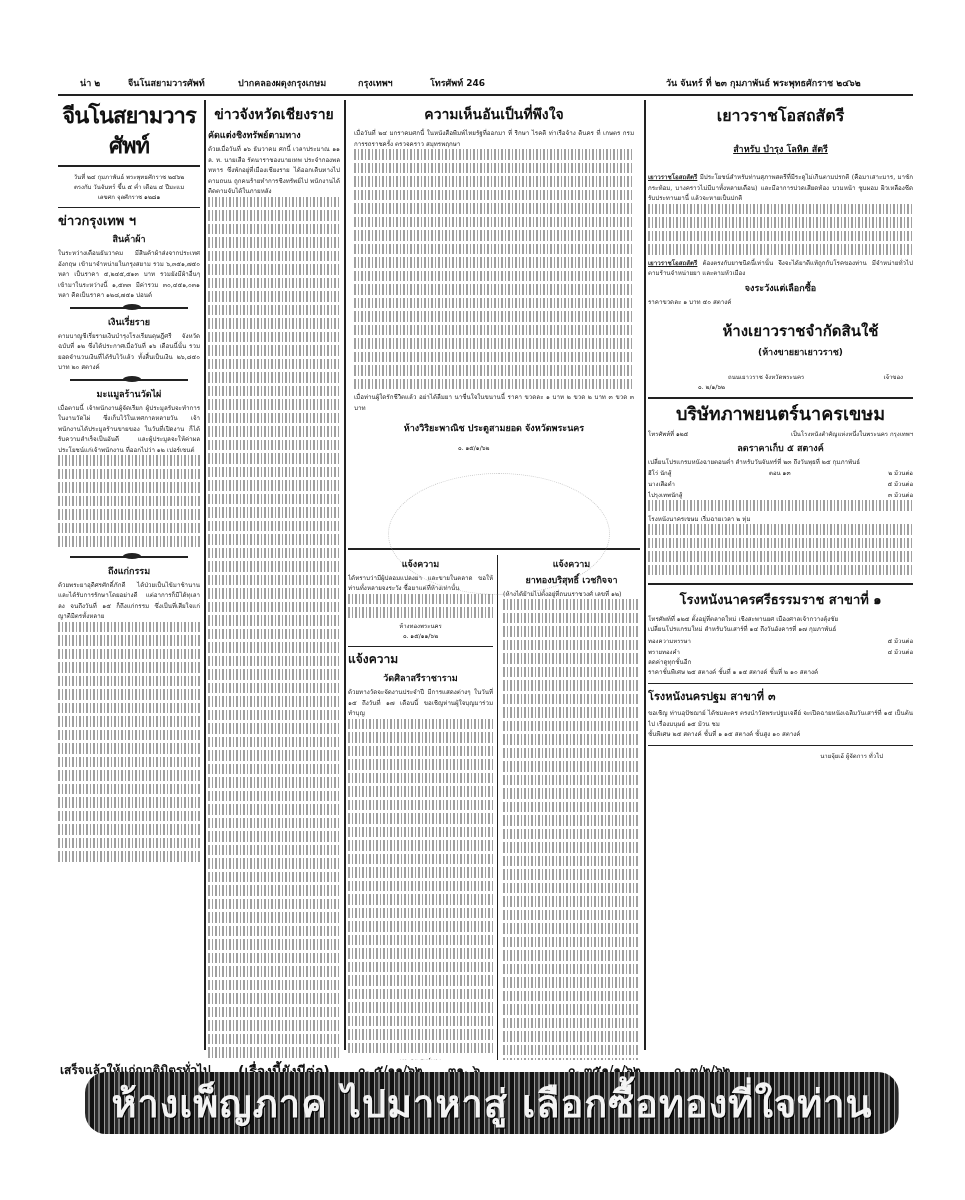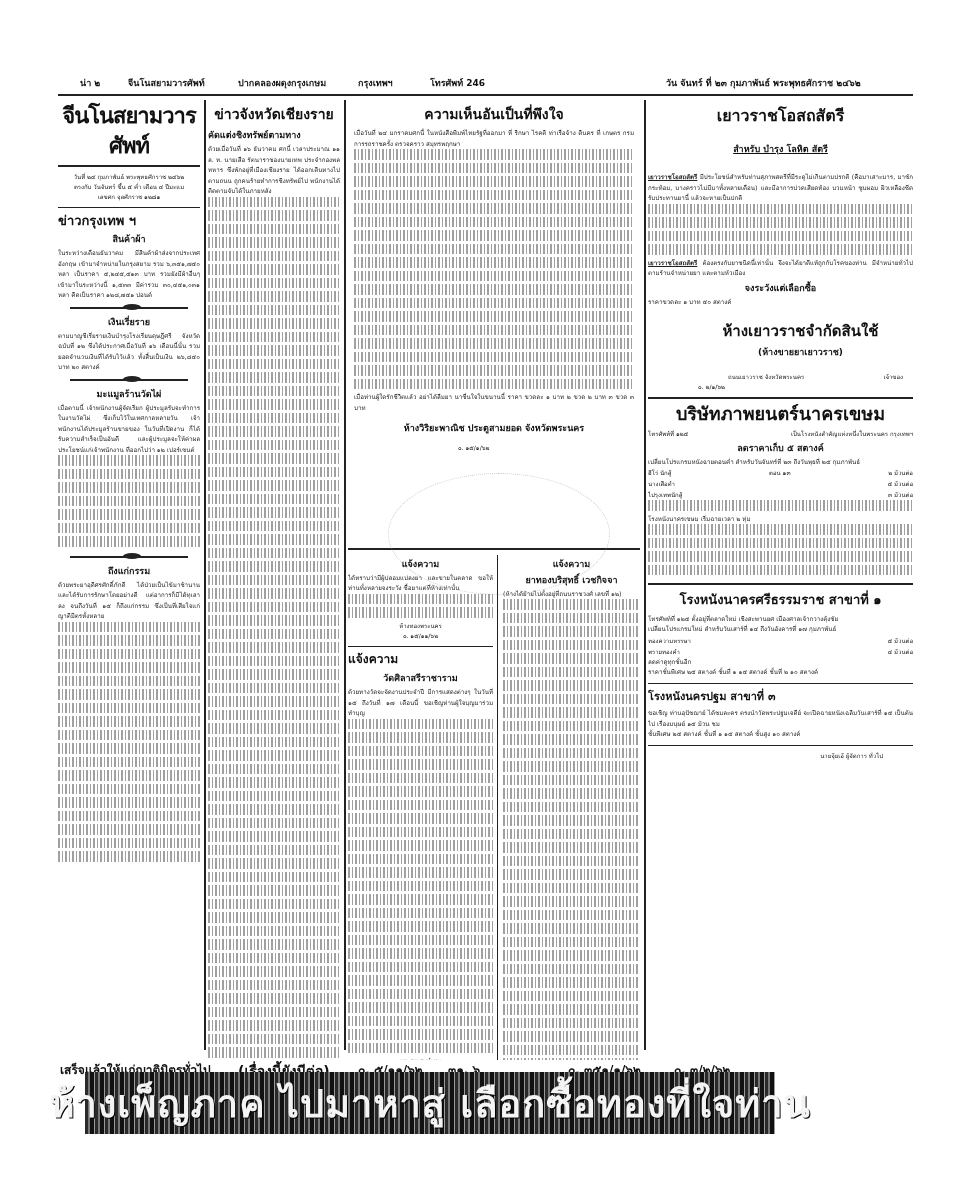--- a/index.html
+++ b/index.html
@@ -13,23 +13,23 @@
   .masthead{font-family:"DejaVu Serif",serif;font-size:22px;font-weight:bold;text-align:center;letter-spacing:-1px;line-height:30px;}
   .h1{font-weight:bold;text-align:center;font-size:15px;line-height:20px;margin:4px 0;}
   .h2{font-weight:bold;font-size:11px;line-height:15px;margin:4px 0;}
   .h3{text-align:center;font-size:9px;font-weight:bold;margin:2px 0;}
   .body{font-size:6.2px;line-height:10.5px;text-align:justify;color:#222;}
   .small{font-size:6px;line-height:10px;text-align:center;}
   .rule{height:1.5px;background:#222;margin:5px 0;}
   .orn{height:2px;background:#222;margin:6px 12px;position:relative;}
   .orn:after{content:"";position:absolute;left:45%;top:-3px;width:18px;height:6px;border-radius:50%;background:#222;}
   .row{display:flex;justify-content:space-between;font-size:6px;line-height:11px;}
-  .banner{position:absolute;left:85px;top:1000px;width:690px;height:62px;background:
+  .banner{position:absolute;left:85px;top:1000px;width:814px;height:62px;background:
     repeating-linear-gradient(90deg,#2a2a2a 0 3px,#777 3px 5px,#111 5px 9px,#999 9px 10px);
-    display:flex;align-items:center;justify-content:center;}
+    display:flex;align-items:center;justify-content:center;border-radius:21px;}
   .banner span{font-size:38px;font-weight:bold;color:#f4f4f4;letter-spacing:1px;text-shadow:1px 1px 0 #000;white-space:nowrap;}
   .speckle{position:absolute;border:1px dotted #999;border-radius:50%;opacity:.5;}
   .foot{position:absolute;top:988px;font-size:12px;font-weight:bold;}
   .fill{display:block;height:10.5px;margin-top:0;background:repeating-linear-gradient(90deg,#444 0 2px,transparent 2px 4px,#444 4px 5px,transparent 5px 7px);opacity:.5;border-bottom:3.5px solid #fff;}
 </style>
 </head>
 <body>
 
 <div class="page">
 

